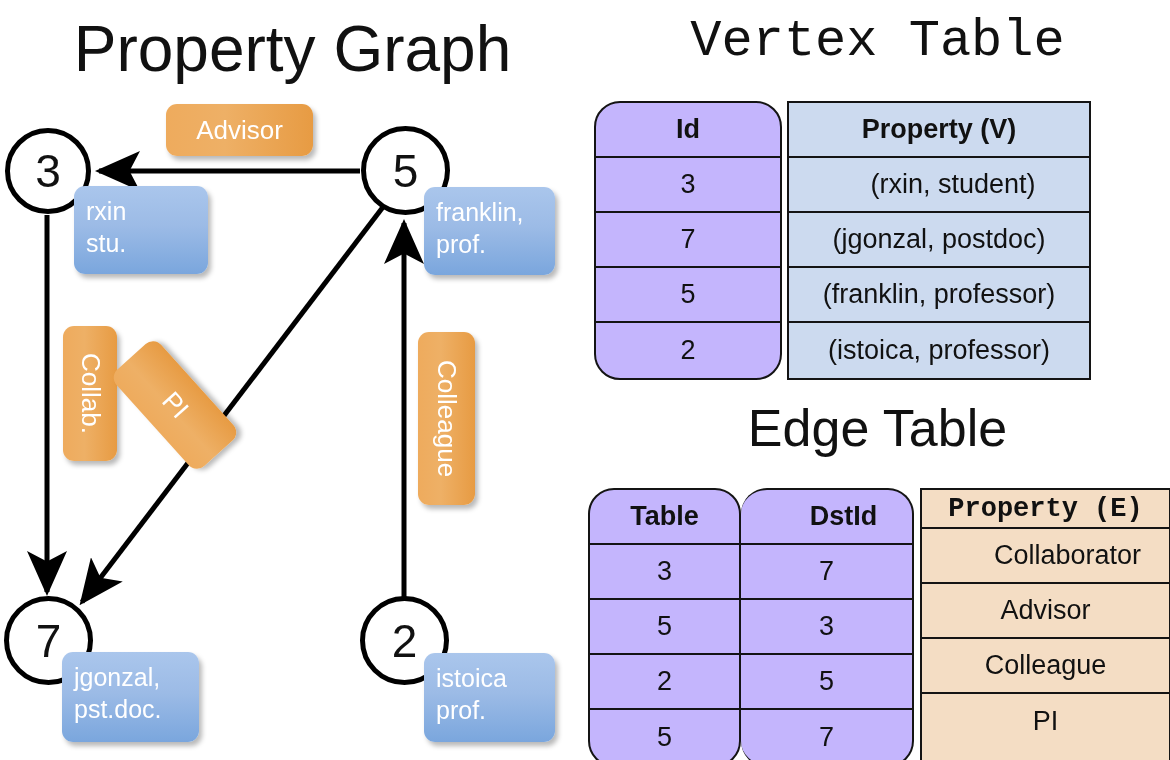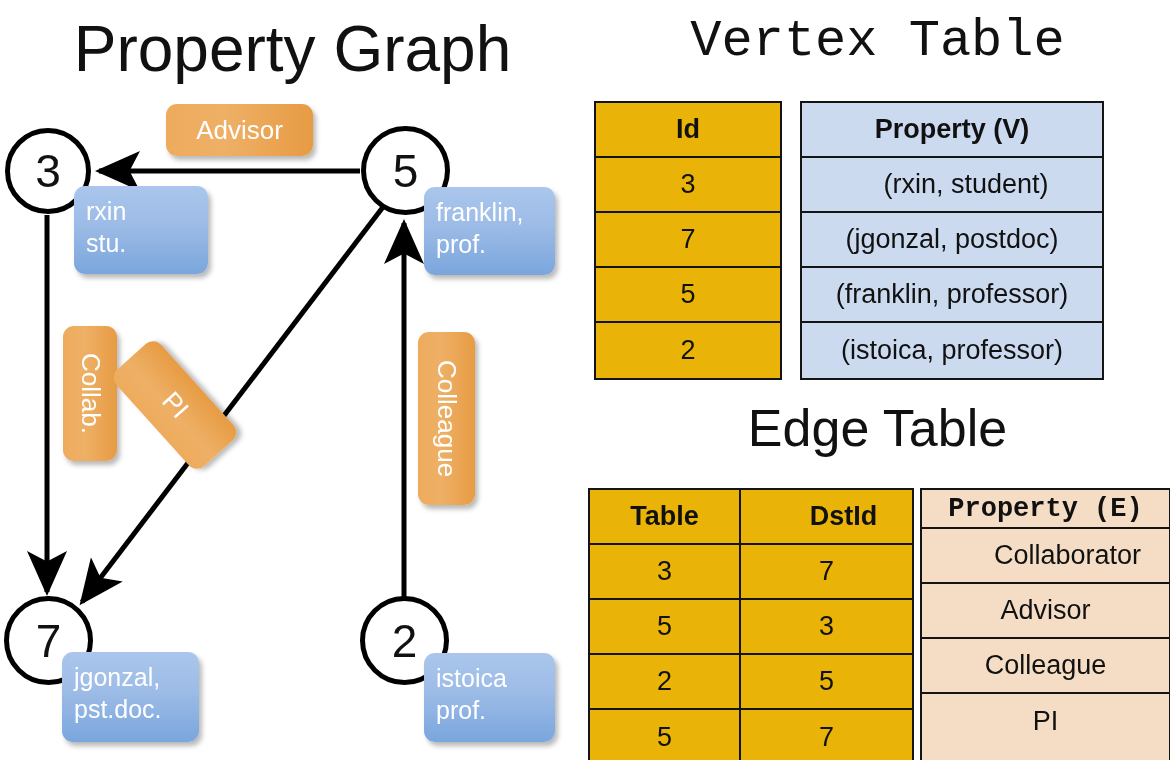--- a/index.html
+++ b/index.html
@@ -104,21 +104,21 @@
     align-items: center;
     justify-content: center;
     border-bottom: 2px solid #141414;
     box-sizing: border-box;
     font-size: 27px;
     color: #111111;
     white-space: nowrap;
   }
   .tbl-cell:last-child { border-bottom: none; }
   .tbl-cell.head { font-weight: bold; font-size: 27px; }
-  .col-white { background: #eab308; }
+  .col-white { background: #c4b5fd; border-radius: 26px; }
   .col-blue  { background: #ccdaef; }
   .col-orange{ background: #f4ddc4; }
 </style>
 </head>
 <body>
 
 <div id="graph-canvas">
 
   <div class="sec-title" id="title-property-graph">Property Graph</div>
 
@@ -195,21 +195,21 @@
     <div class="tbl-col col-white" style="width:188px;">
       <div class="tbl-cell head" style="height:55px;">Id</div>
       <div class="tbl-cell" style="height:55px;">3</div>
       <div class="tbl-cell" style="height:55px;">7</div>
       <div class="tbl-cell" style="height:55px;">5</div>
       <div class="tbl-cell" style="height:55px;">2</div>
     </div>
 
     <div style="width:5px;"></div>
 
-    <div class="tbl-col col-blue" style="width:304px;margin-left:13px;">
+    <div class="tbl-col col-blue" style="width:304px;">
       <div class="tbl-cell head" style="height:55px;">Property (V)</div>
       <div class="tbl-cell" style="height:55px;padding-left:28px;">(rxin, student)</div>
       <div class="tbl-cell" style="height:55px;">(jgonzal, postdoc)</div>
       <div class="tbl-cell" style="height:55px;">(franklin, professor)</div>
       <div class="tbl-cell" style="height:55px;">(istoica, professor)</div>
     </div>
   </div>
 </div>
 
 <div class="panel" style="left:585px; top:390px; width:585px; height:370px;">

